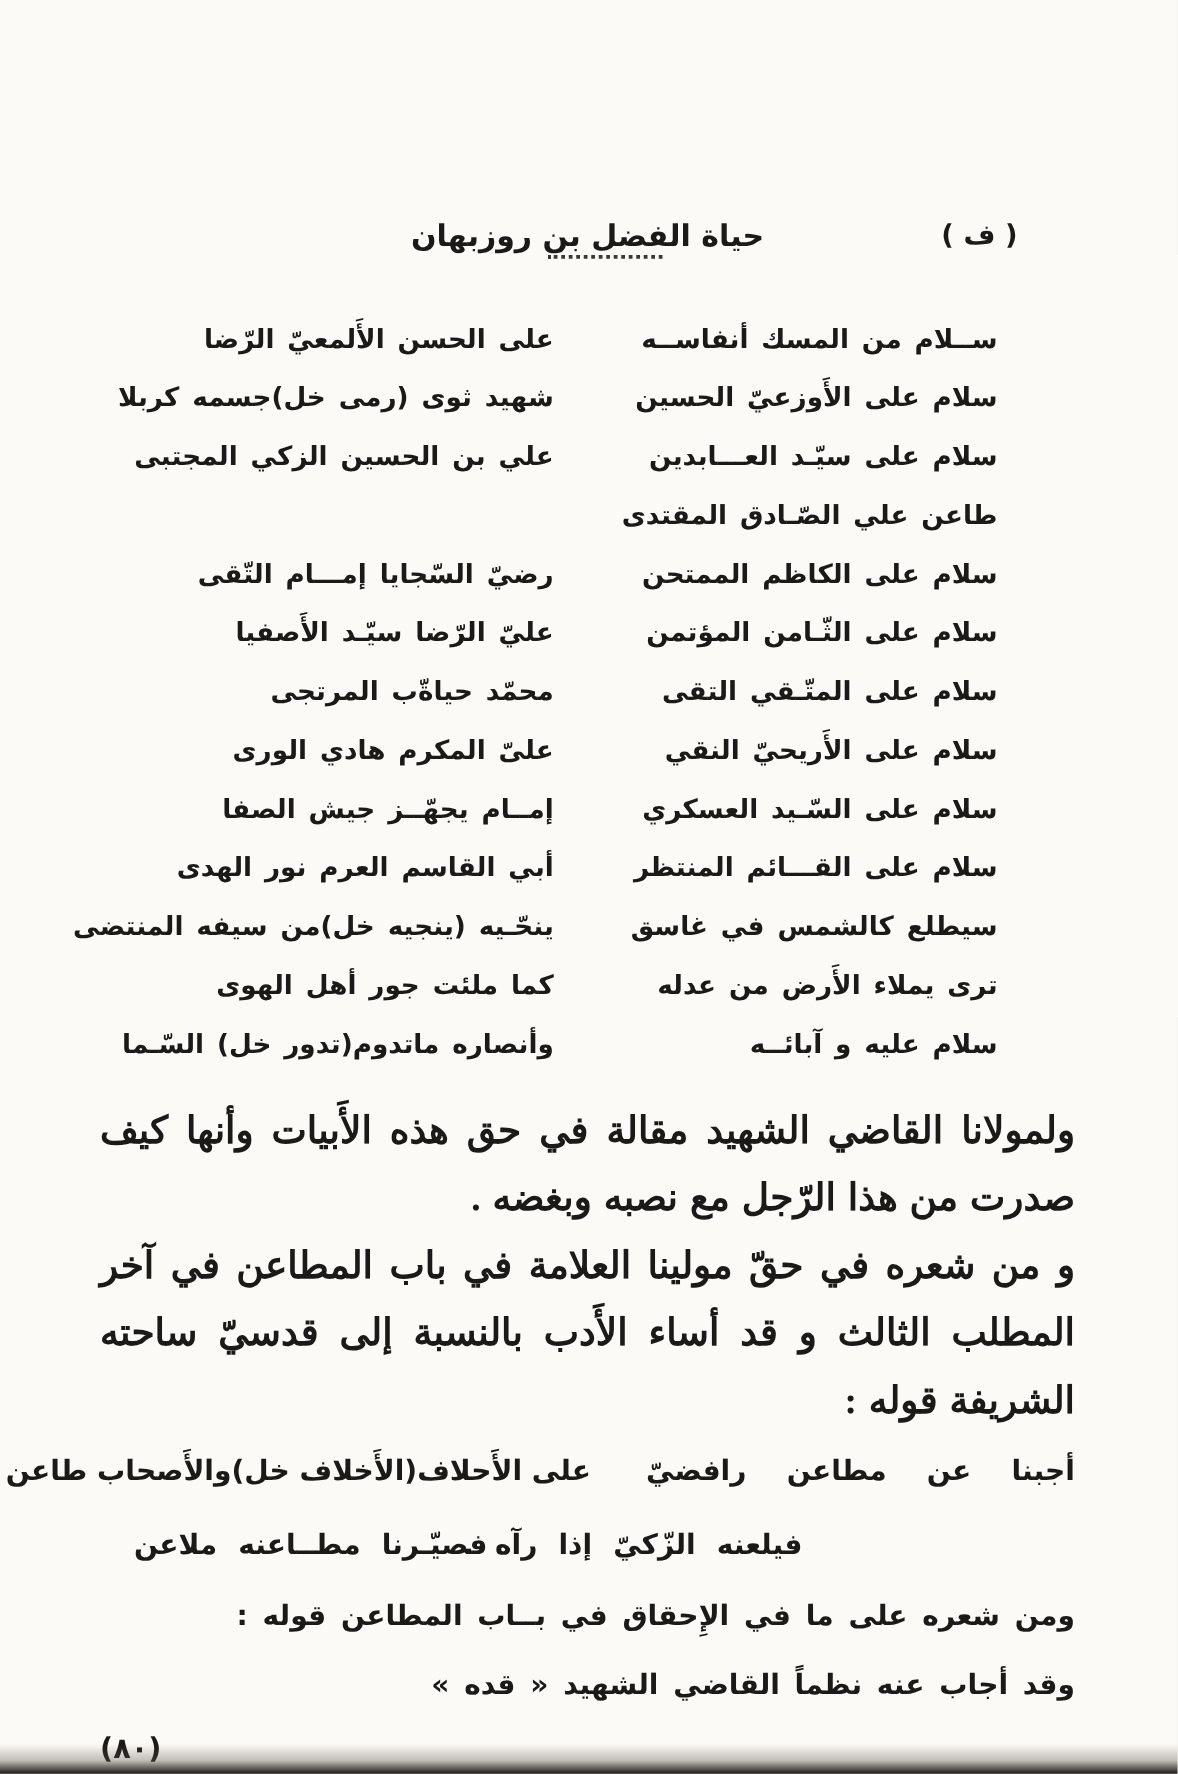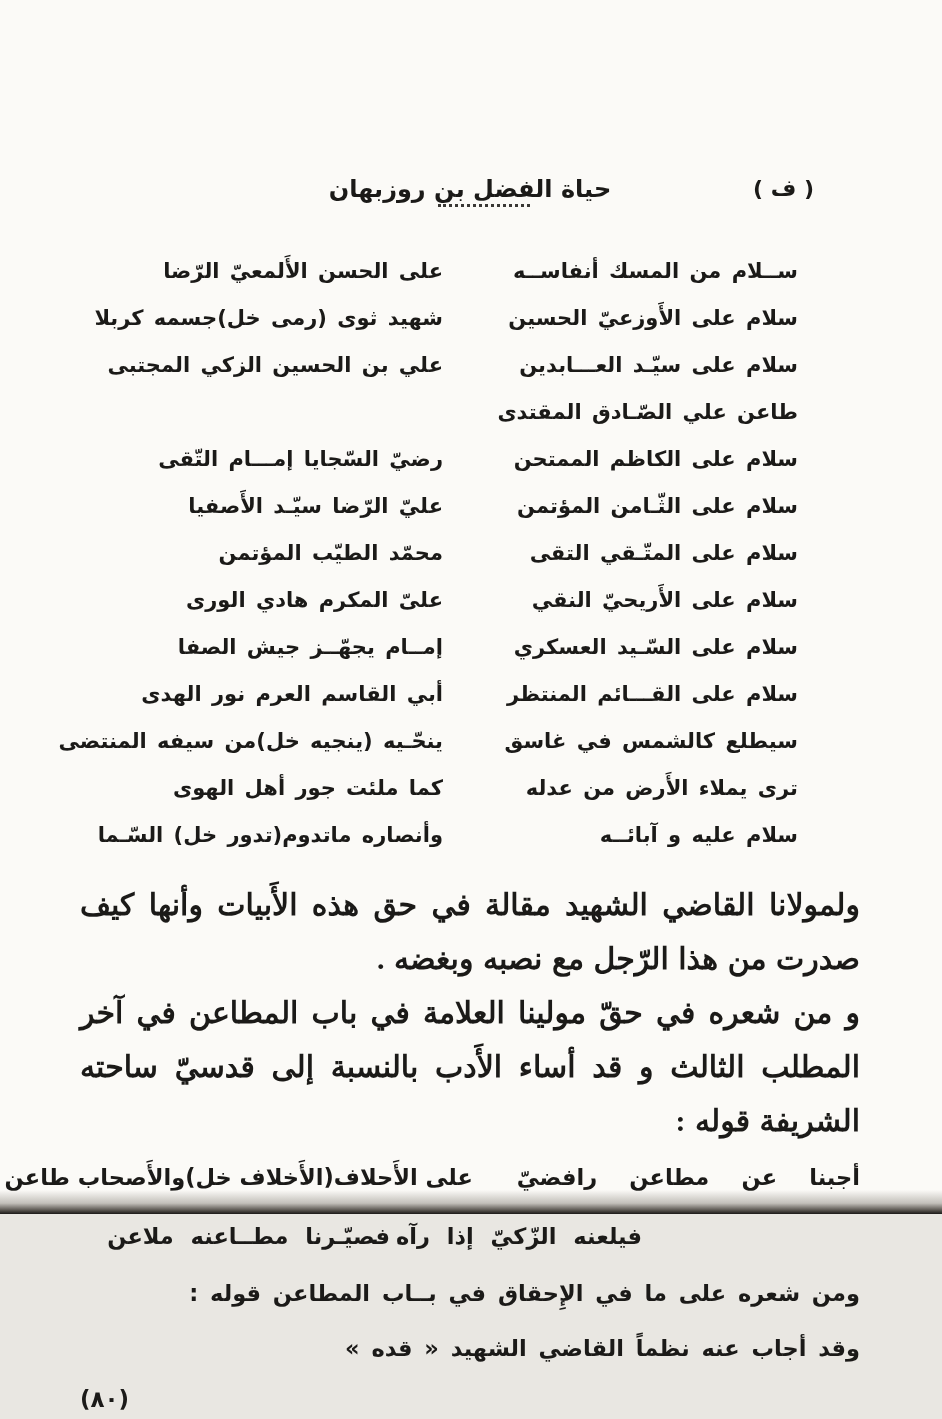--- a/index.html
+++ b/index.html
@@ -8,21 +8,21 @@
     background: #e9e7e2;
   }
   body {
     width: 942px;
     height: 1419px;
     overflow: hidden;
   }
   .page {
     position: relative;
     width: 942px;
-    height: 1214px;
+    height: 1419px;
     box-sizing: border-box;
     background: #fbfaf7;
     direction: rtl;
     font-family: "DejaVu Sans", sans-serif;
     color: #1b1a18;
     padding: 175px 82px 0 80px;
   }
   
   .header {
     position: relative;
@@ -171,21 +171,21 @@
     <div class="verse-line">
       <div class="hemistich">سلام على الكاظم الممتحن</div>
       <div class="hemistich">رضيّ السّجايا إمـــام التّقى</div>
     </div>
     <div class="verse-line">
       <div class="hemistich">سلام على الثّـامن المؤتمن</div>
       <div class="hemistich">عليّ الرّضا سيّـد الأَصفيا</div>
     </div>
     <div class="verse-line">
       <div class="hemistich">سلام على المتّـقي التقى</div>
-      <div class="hemistich">محمّد الطيّب المؤتمن</div>
+      <div class="hemistich">محمّد حياةّب المرتجى</div>
     </div>
     <div class="verse-line">
       <div class="hemistich">سلام على الأَريحيّ النقي</div>
       <div class="hemistich">علىّ المكرم هادي الورى</div>
     </div>
     <div class="verse-line">
       <div class="hemistich">سلام على السّـيد العسكري</div>
       <div class="hemistich">إمــام يجهّــز جيش الصفا</div>
     </div>
     <div class="verse-line">

